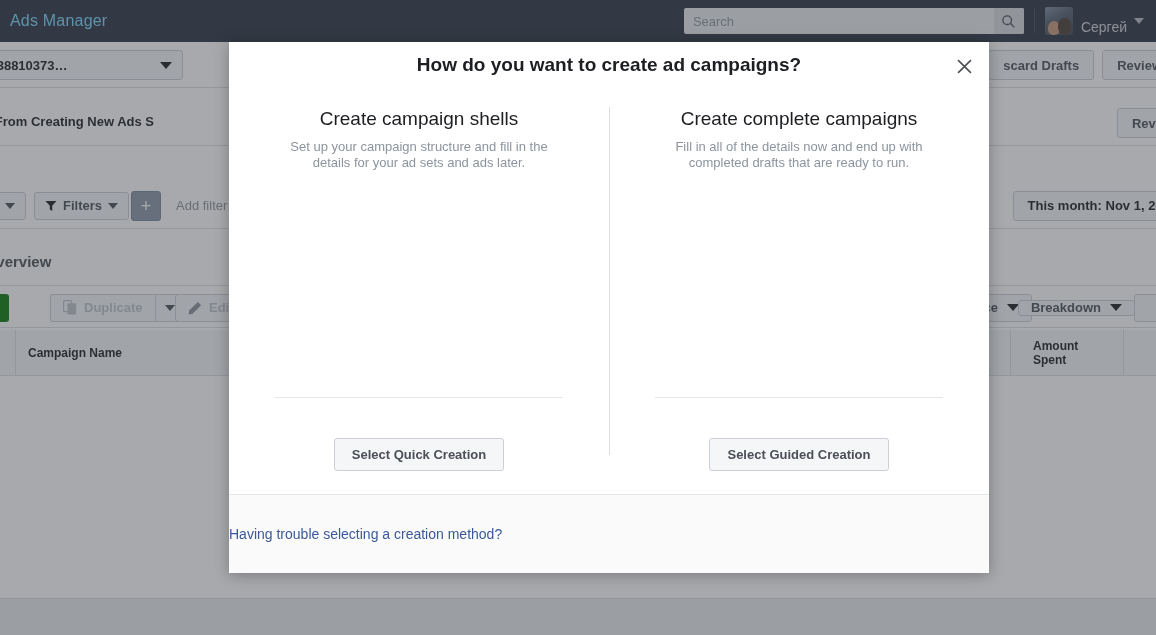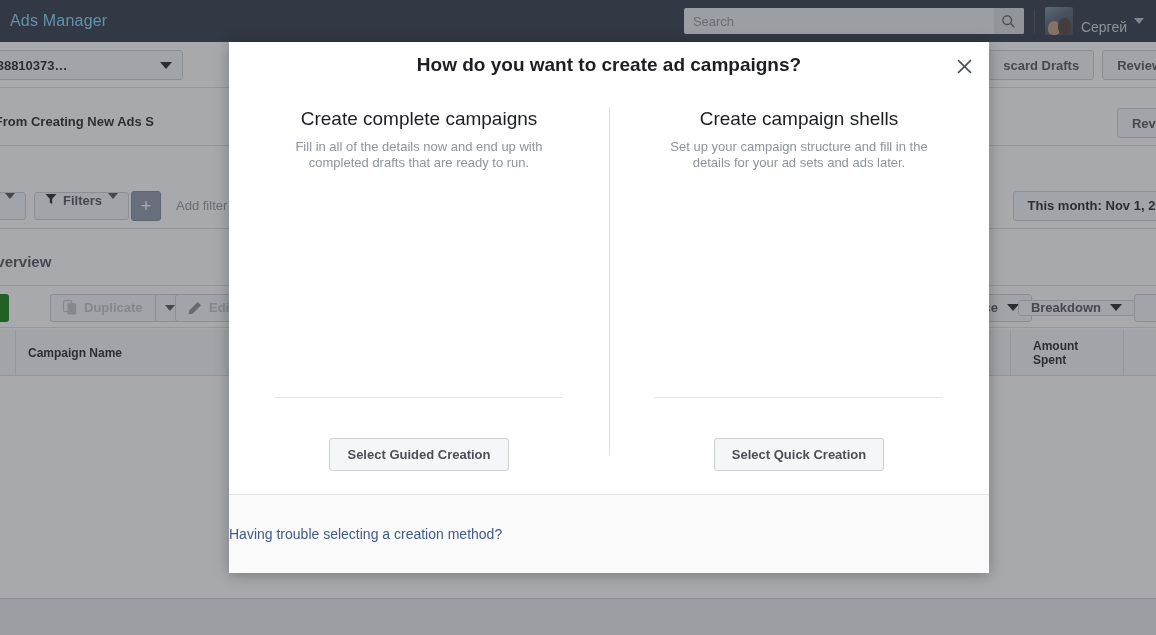--- a/index.html
+++ b/index.html
@@ -97,21 +97,21 @@
   .banner-btn { position: absolute; right: -48px; top: 8px; }
 
   
   .filters-row {
     position: absolute; top: 183px; left: 0; width: 1156px; height: 46px;
     background: #ffffff; border-bottom: 1px solid #dddfe2;
     display: flex; align-items: center;
   }
   .f-drop {
     height: 28px; background: #f5f6f7; border: 1px solid #ccd0d5;
-    border-radius: 3px; display: flex; align-items: flex-start; gap: 6px;
+    border-radius: 3px; display: flex; align-items: center; gap: 6px;
     padding: 0 10px; cursor: pointer; font-size: 13px; font-weight: bold; color: #4b4f56;
   }
   .f-drop.first { position: absolute; left: -34px; width: 60px; justify-content: flex-end; }
   .f-drop.filters { position: absolute; left: 34px; }
   .plus-btn {
     position: absolute; left: 131px; width: 30px; height: 30px;
     background: #8a96a8; border: 1px solid #7b8799; border-radius: 3px;
     color: #fff; font-size: 18px; display: flex; align-items: center;
     justify-content: center; cursor: pointer; line-height: 1;
   }
@@ -387,32 +387,32 @@
       <line x1="13" y1="1" x2="1" y2="13" stroke="#4b4f56" stroke-width="1.5"></line>
     </svg>
   </button>
 
   <div class="modal-title">How do you want to create ad campaigns?</div>
 
   <div class="modal-body">
     <div class="col-divider"></div>
 
     <div class="opt-col">
+      <div class="opt-title">Create campaign shells</div>
+      <div class="opt-desc">Set up your campaign structure and fill in the details for your ad sets and ads later.</div>
+      <div class="opt-spacer"></div>
+      <div class="opt-rule"></div>
+      <button class="opt-btn">Select Quick Creation</button>
+    </div>
+
+    <div class="opt-col">
       <div class="opt-title">Create complete campaigns</div>
       <div class="opt-desc">Fill in all of the details now and end up with completed drafts that are ready to run.</div>
       <div class="opt-spacer"></div>
       <div class="opt-rule"></div>
       <button class="opt-btn">Select Guided Creation</button>
     </div>
-
-    <div class="opt-col">
-      <div class="opt-title">Create campaign shells</div>
-      <div class="opt-desc">Set up your campaign structure and fill in the details for your ad sets and ads later.</div>
-      <div class="opt-spacer"></div>
-      <div class="opt-rule"></div>
-      <button class="opt-btn">Select Quick Creation</button>
-    </div>
   </div>
 
   <div class="modal-footer">
     <a class="footer-link">Having trouble selecting a creation method?</a>
   </div>
 </div>
 
 </body></html>

